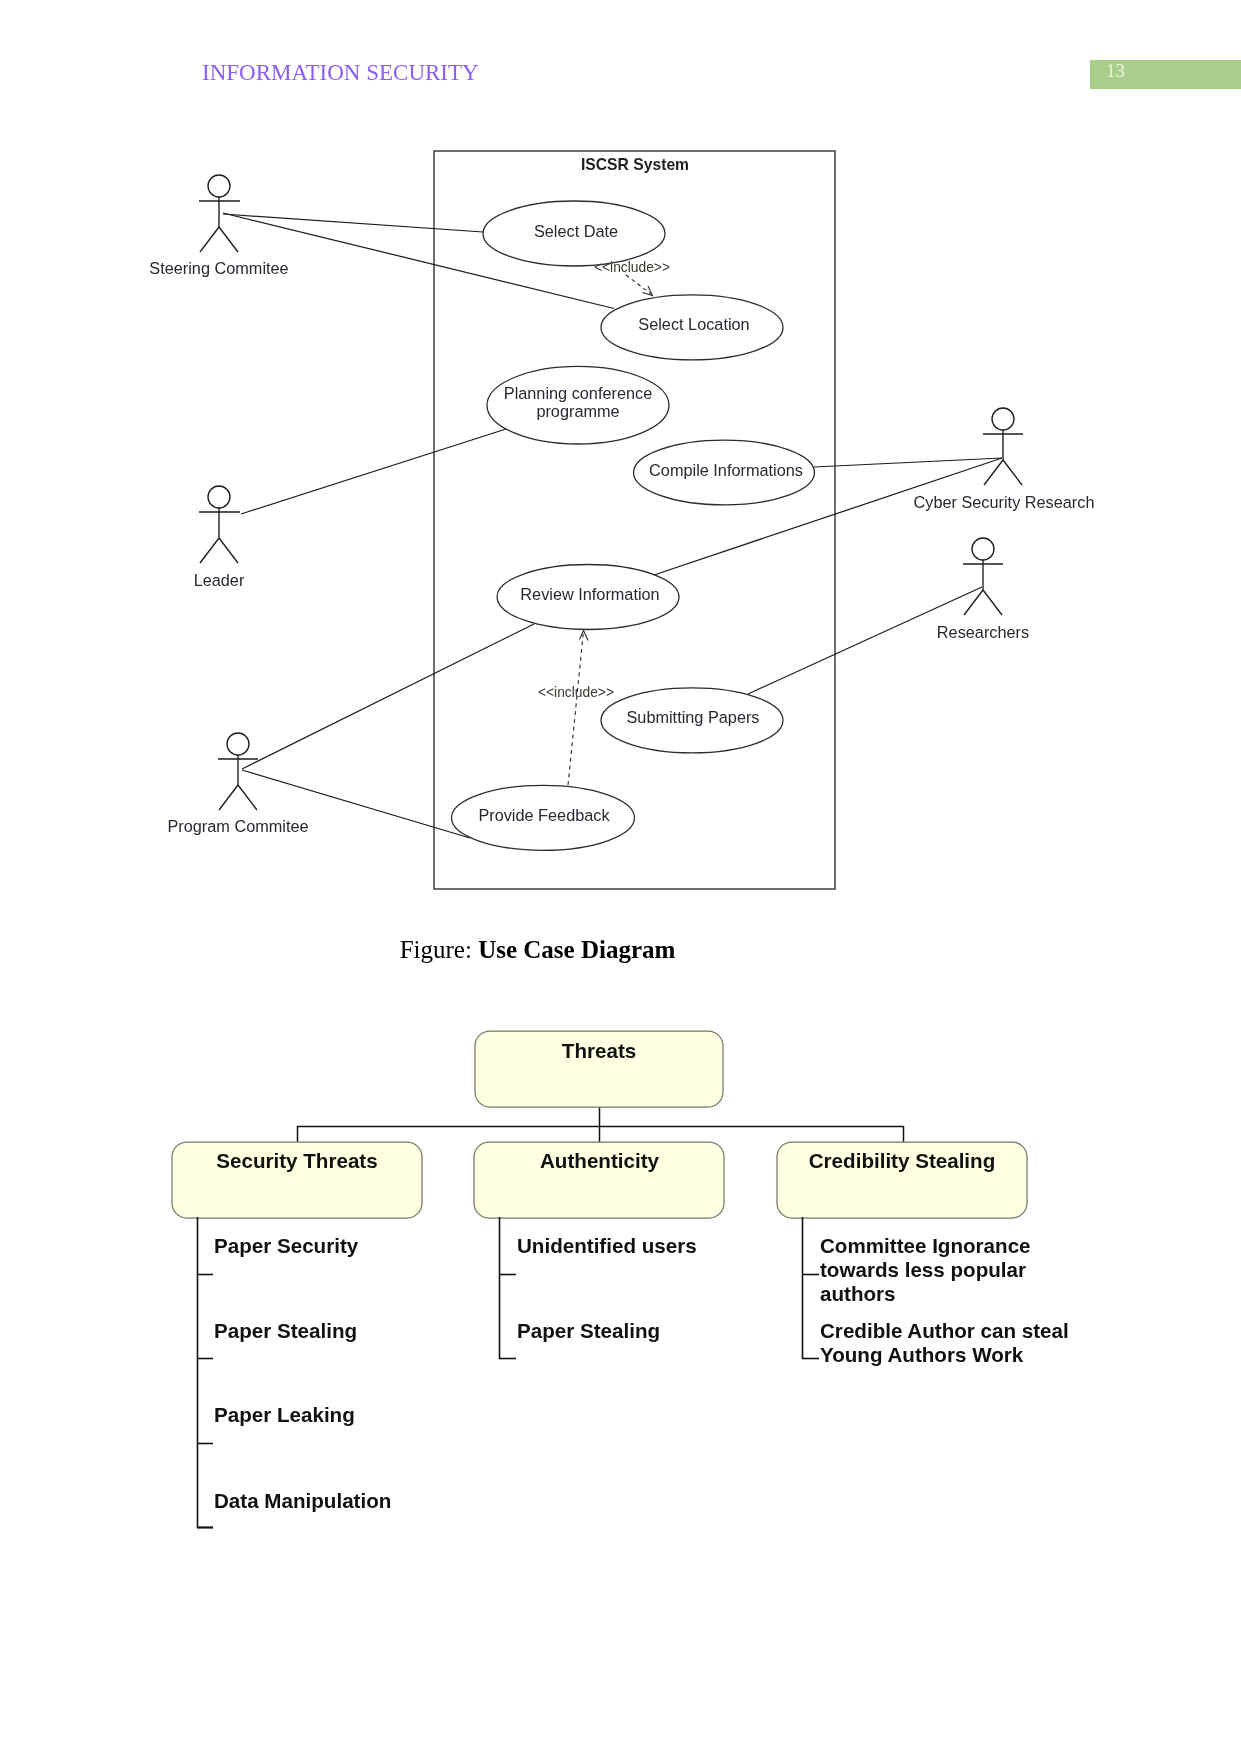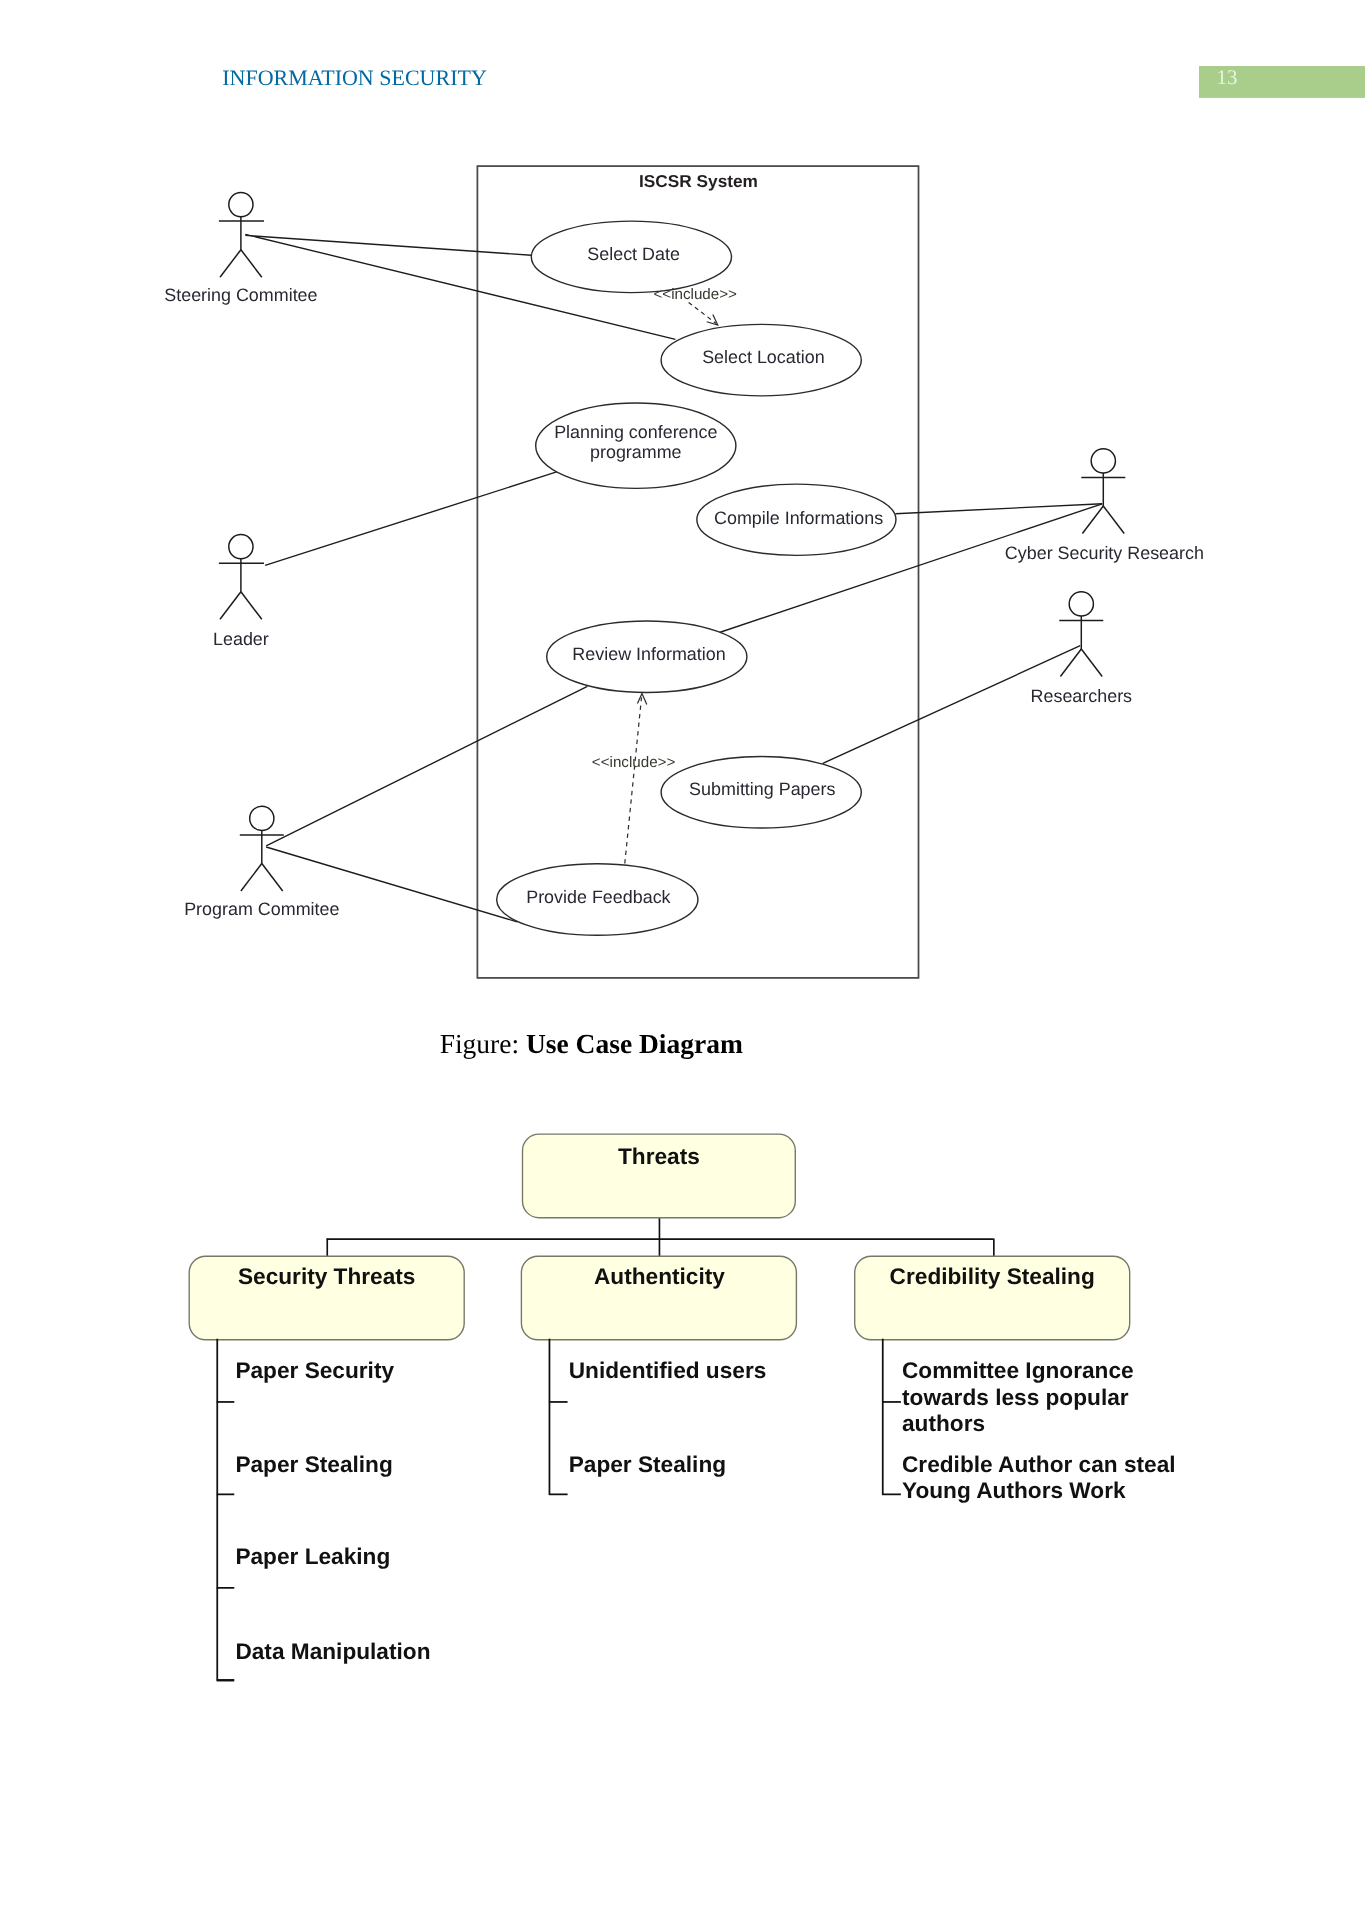--- a/index.html
+++ b/index.html
@@ -1,21 +1,21 @@
 <!DOCTYPE html>
 <html><head>
 <meta charset="utf-8">
 <title>Information Security</title>
 <style>
   html,body{margin:0;padding:0;}
   body{width:1241px;height:1754px;background:#ffffff;position:relative;
        font-family:"Liberation Serif", serif;-webkit-font-smoothing:antialiased;}
   .page{position:absolute;left:0;top:0;width:1241px;height:1754px;overflow:hidden;}
   #doc-header{position:absolute;left:202px;top:59.5px;font-family:"Liberation Serif",serif;
-              font-size:20px;color:#0369a1;white-space:nowrap;}
+              font-size:23px;color:#8b5cf6;white-space:nowrap;}
   #page-num-box{position:absolute;left:1090px;top:60px;width:151px;height:29px;
                 background:#a9ce8c;}
   #page-num{position:absolute;left:1106px;top:59.5px;font-family:"Liberation Serif",serif;
             font-size:19px;color:#e9f6db;}
   #usecase-svg{position:absolute;left:0;top:0;}
   #figure-caption{position:absolute;left:0;top:936px;width:1075px;text-align:center;
                   font-family:"Liberation Serif",serif;font-size:25px;color:#000;}
   #figure-caption b{font-weight:bold;}
   #tree-svg{position:absolute;left:0;top:1000px;}
 </style>

